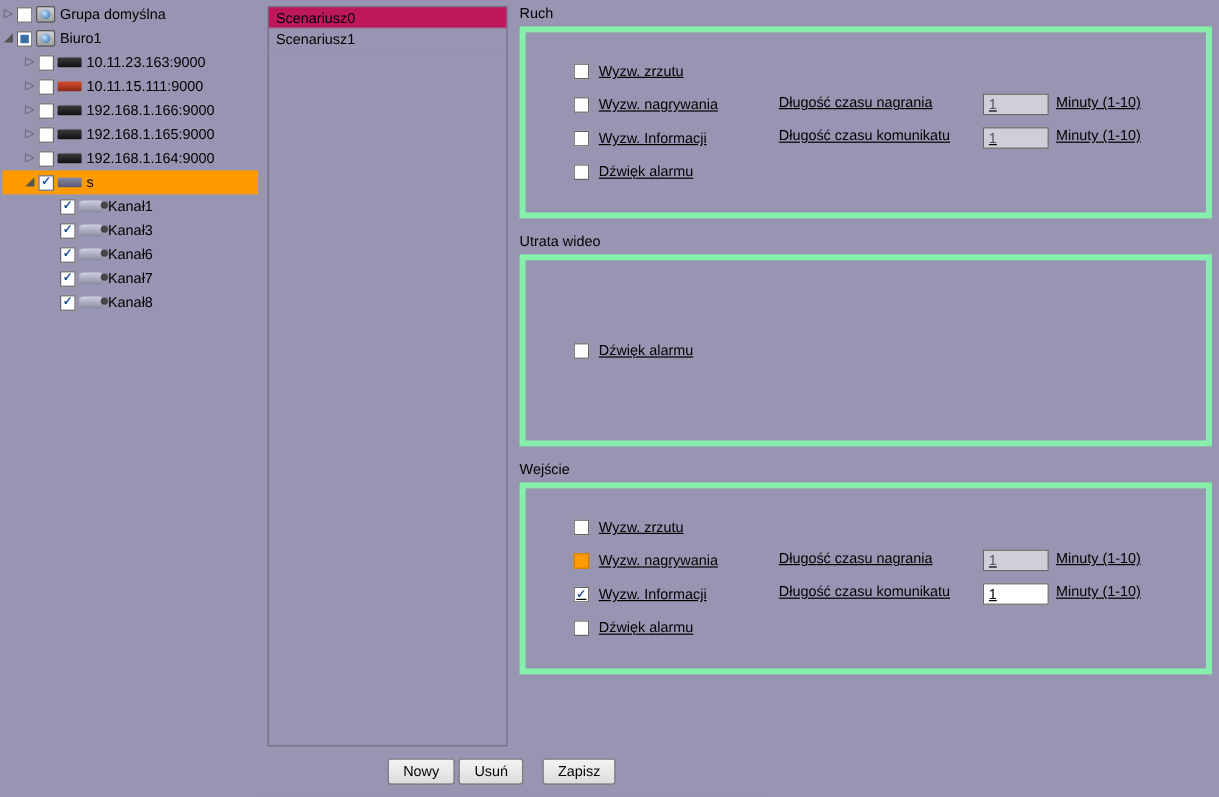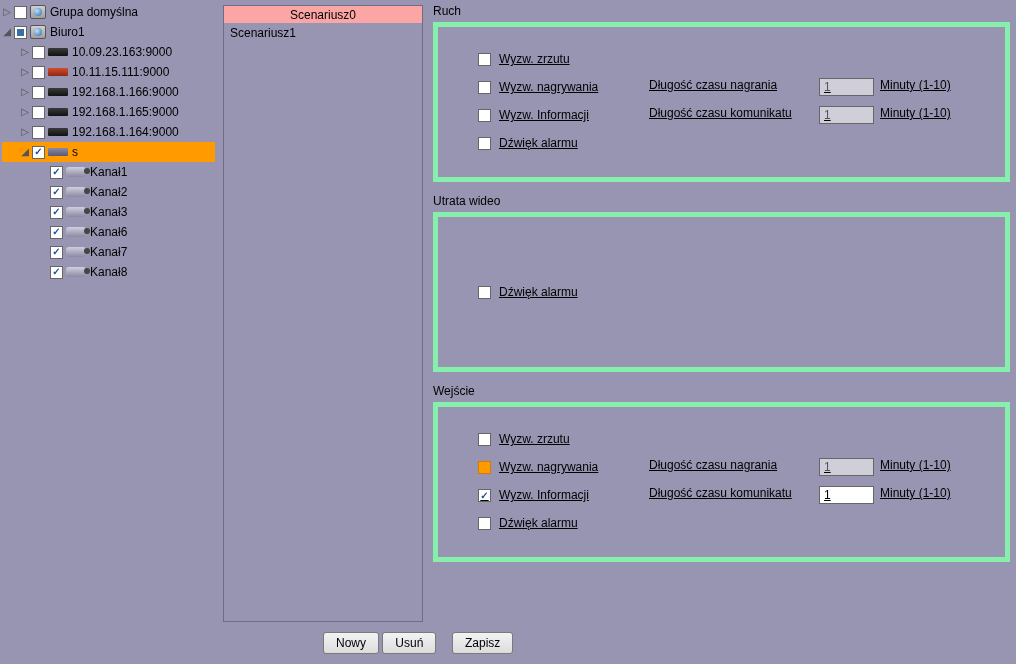--- a/index.html
+++ b/index.html
@@ -64,21 +64,21 @@
     margin: 5px 0 42px 8px;
     border: 1px solid #6e6d84;
     background: #9795b1;
   }
   .scen-item {
     height: 18px;
     padding: 2px 6px;
     border-bottom: 1px solid #9795b1;
     cursor: pointer;
   }
-  .scen-item.selected { background: #fca5a5; text-align: center; }
+  .scen-item.selected { background: #be185d; }
 
   .right-panel {
     flex: 1;
     padding: 4px 6px 0 10px;
     display: flex;
     flex-direction: column;
   }
   .group {
     margin-bottom: 12px;
   }
@@ -138,21 +138,21 @@
       <span class="arrow">◢</span>
       <span class="cb partial"></span>
       <span class="grp-icon"></span>
       <span>Biuro1</span>
     </div>
 
     <div class="tree-row" style="padding-left:18px">
       <span class="arrow">▷</span>
       <span class="cb"></span>
       <span class="nvr-icon"></span>
-      <span>10.09.23.163:9000</span>
+      <span>10.11.23.163:9000</span>
     </div>
     <div class="tree-row" style="padding-left:18px">
       <span class="arrow">▷</span>
       <span class="cb"></span>
       <span class="nvr-icon-red"></span>
       <span>10.11.15.111:9000</span>
     </div>
     <div class="tree-row" style="padding-left:18px">
       <span class="arrow">▷</span>
       <span class="cb"></span>
@@ -176,25 +176,20 @@
       <span class="arrow">◢</span>
       <span class="cb checked"></span>
       <span class="dev-icon"></span>
       <span>s</span>
     </div>
 
     <div class="tree-row" style="padding-left:46px">
       <span class="cb checked"></span>
       <span class="cam-icon"></span>
       <span>Kanał1</span>
-    </div>
-    <div class="tree-row" style="padding-left:46px">
-      <span class="cb checked"></span>
-      <span class="cam-icon"></span>
-      <span>Kanał2</span>
     </div>
     <div class="tree-row" style="padding-left:46px">
       <span class="cb checked"></span>
       <span class="cam-icon"></span>
       <span>Kanał3</span>
     </div>
     <div class="tree-row" style="padding-left:46px">
       <span class="cb checked"></span>
       <span class="cam-icon"></span>
       <span>Kanał6</span>

